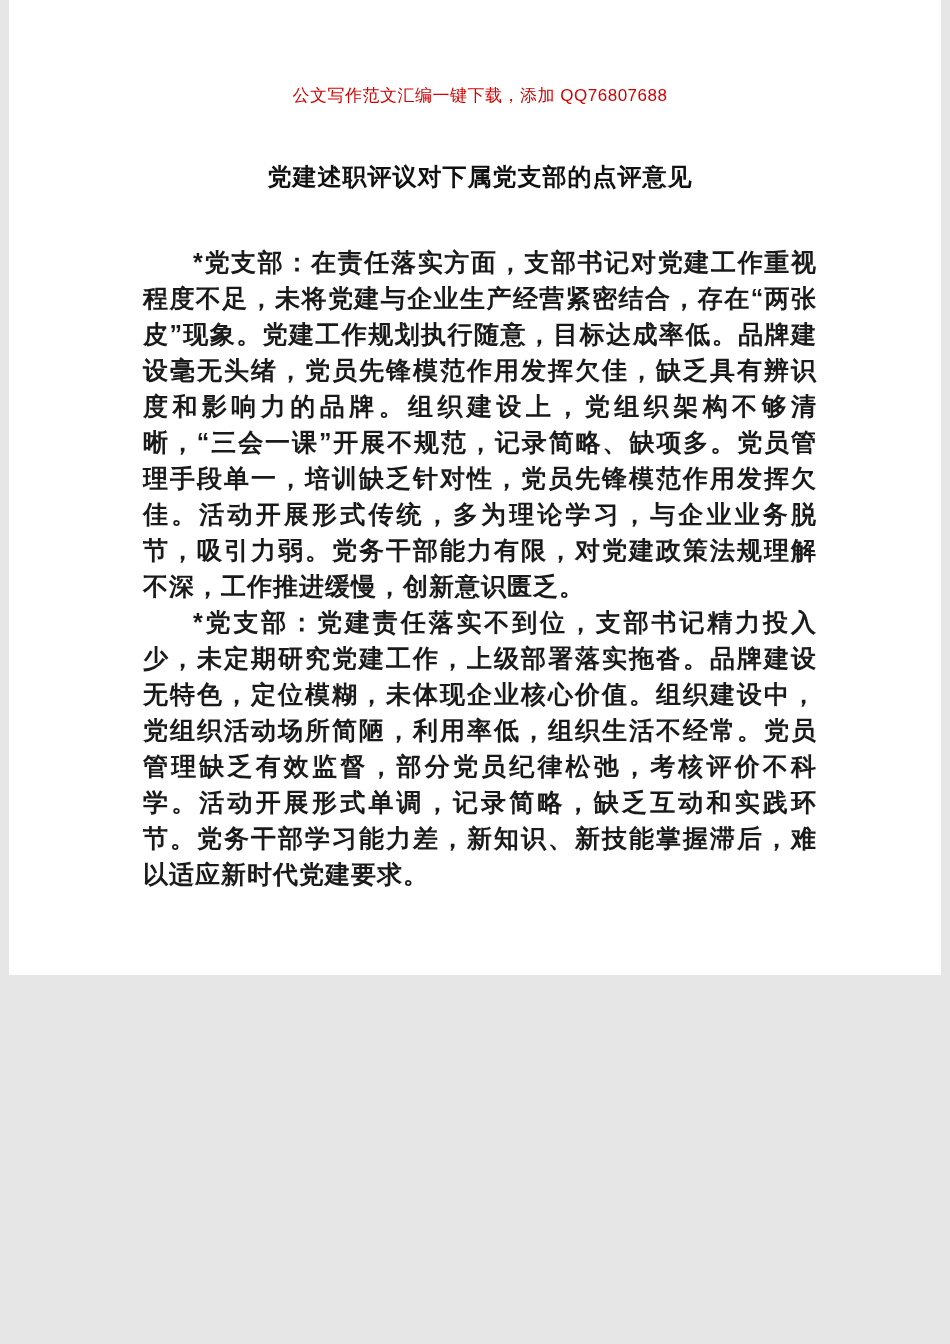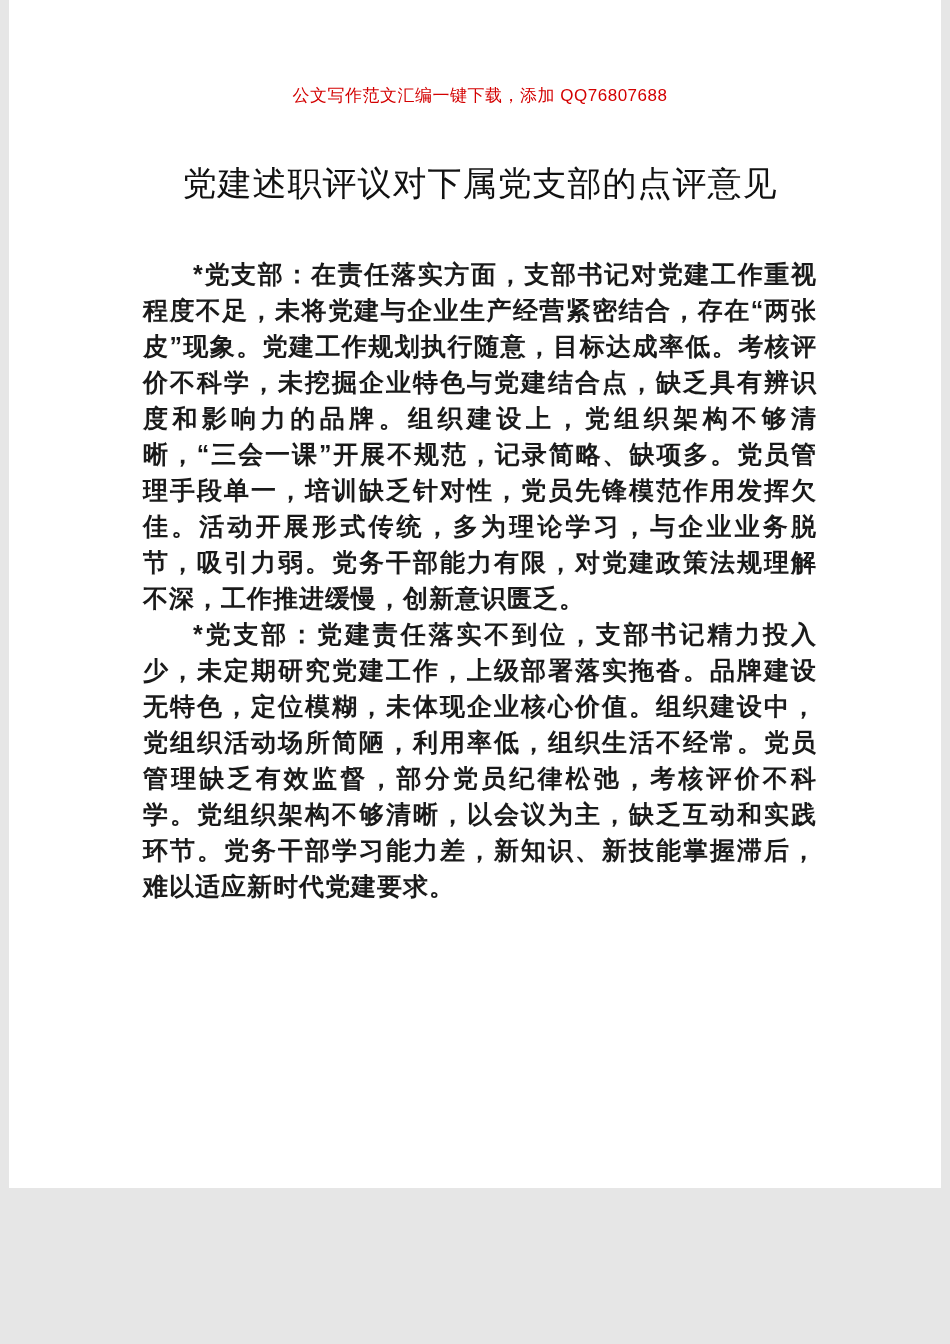--- a/index.html
+++ b/index.html
@@ -4,21 +4,21 @@
 <style>
   * { box-sizing: border-box; }
   html, body {
     margin: 0;
     padding: 0;
     background: #e6e6e6;
     font-family: "Liberation Sans", "DejaVu Sans", sans-serif;
   }
   .viewport {
     width: 950px;
-    height: 1188px;
+    height: 975px;
     margin: 0 auto;
     background: #e6e6e6;
     position: relative;
     overflow: hidden;
   }
   .page {
     position: absolute;
     left: 9px;
     top: 0;
     width: 932px;
@@ -30,22 +30,22 @@
     text-align: center;
     color: #d30000;
     font-size: 17px;
     font-weight: 400;
     letter-spacing: 0.5px;
     margin: 0 0 0 0;
   }
   .doc-title {
     margin: 56px 0 0 0;
     text-align: center;
-    font-size: 34px;
-    font-weight: 400;
+    font-size: 24px;
+    font-weight: 700;
     color: #111111;
     letter-spacing: 1px;
     line-height: 1.2;
   }
   .doc-body {
     margin-top: 52px;
   }
   .doc-body p {
     margin: 0;
     padding: 0;
@@ -73,20 +73,20 @@
 <body>
 
 <div class="viewport">
   <div class="page">
 
     <div class="header-notice">公文写作范文汇编一键下载，添加 QQ76807688</div>
 
     <h1 class="doc-title">党建述职评议对下属党支部的点评意见</h1>
 
     <div class="doc-body">
-      <p>*党支部：在责任落实方面，支部书记对党建工作重视程度不足，未将党建与企业生产经营紧密结合，存在“两张皮”现象。党建工作规划执行随意，目标达成率低。考核评价不科学，未挖掘企业特色与党建结合点，缺乏具有辨识度和影响力的品牌。组织建设上，党组织架构不够清晰，“三会一课”开展不规范，记录简略、缺项多。党员管理手段单一，培训缺乏针对性，党员先锋模范作用发挥欠佳。活动开展形式传统，多为理论学习，与企业业务脱节，吸引力弱。党务干部能力有限，对党建政策法规理解不深，工作推进缓慢，创新意识匮乏。</p>
-      <p>*党支部：党建责任落实不到位，支部书记精力投入少，未定期研究党建工作，上级部署落实拖沓。品牌建设无特色，定位模糊，未体现企业核心价值。组织建设中，党组织活动场所简陋，利用率低，组织生活不经常。党员管理缺乏有效监督，部分党员纪律松弛，考核评价不科学。党组织架构不够清晰，以会议为主，缺乏互动和实践环节。党务干部学习能力差，新知识、新技能掌握滞后，难以适应新时代党建要求。</p>
+      <p>*党支部：在责任落实方面，支部书记对党建工作重视程度不足，未将党建与企业生产经营紧密结合，存在“两张皮”现象。党建工作规划执行随意，目标达成率低。品牌建设毫无头绪，党员先锋模范作用发挥欠佳，缺乏具有辨识度和影响力的品牌。组织建设上，党组织架构不够清晰，“三会一课”开展不规范，记录简略、缺项多。党员管理手段单一，培训缺乏针对性，党员先锋模范作用发挥欠佳。活动开展形式传统，多为理论学习，与企业业务脱节，吸引力弱。党务干部能力有限，对党建政策法规理解不深，工作推进缓慢，创新意识匮乏。</p>
+      <p>*党支部：党建责任落实不到位，支部书记精力投入少，未定期研究党建工作，上级部署落实拖沓。品牌建设无特色，定位模糊，未体现企业核心价值。组织建设中，党组织活动场所简陋，利用率低，组织生活不经常。党员管理缺乏有效监督，部分党员纪律松弛，考核评价不科学。活动开展形式单调，记录简略，缺乏互动和实践环节。党务干部学习能力差，新知识、新技能掌握滞后，难以适应新时代党建要求。</p>
     </div>
 
     <div class="page-number">1</div>
 
   </div>
 </div>
 
 </body></html>

